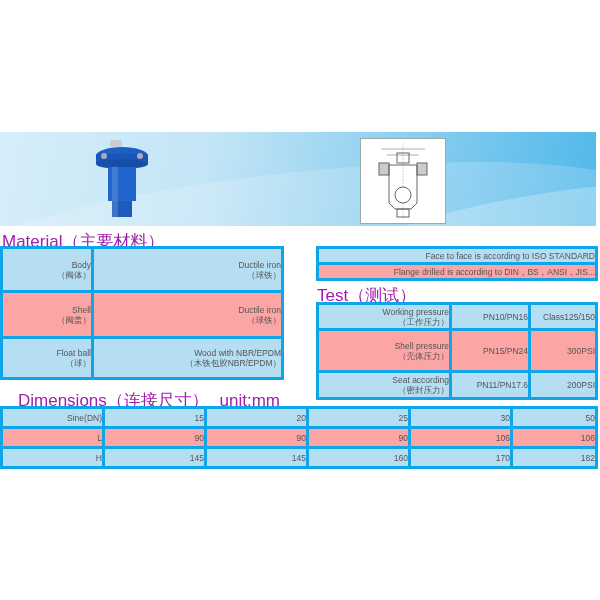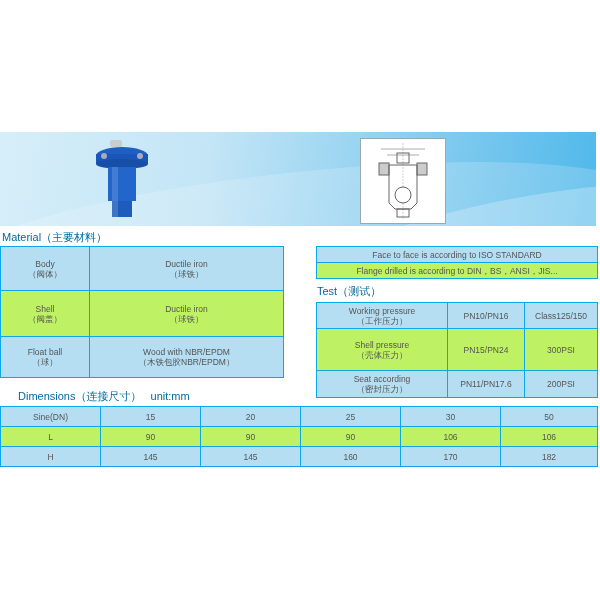--- a/index.html
+++ b/index.html
@@ -8,25 +8,25 @@
   .banner { position:absolute; left:0; top:132px; width:596px; height:94px;
     background: linear-gradient(100deg, #d6eef9 0%, #c3e5f6 35%, #8fd0f0 65%, #4fb8ea 100%);
     overflow:hidden; }
   .banner .wave1 { position:absolute; left:-50px; top:40px; width:700px; height:120px;
     border-radius:50%; background:rgba(255,255,255,0.18); transform:rotate(-6deg); }
   .banner .wave2 { position:absolute; left:300px; top:70px; width:400px; height:80px;
     border-radius:50%; background:rgba(255,255,255,0.25); transform:rotate(-12deg); }
   .valve { position:absolute; left:92px; top:8px; width:60px; height:80px; }
   .drawing { position:absolute; left:360px; top:138px; width:84px; height:84px;
     background:#fff; border:1px solid #9aa; }
-  .section-title { position:absolute; font-size:11px; color:#0369a1; }
+  .section-title { position:absolute; font-size:17px; color:#a21caf; }
   table { border-collapse:collapse; position:absolute; font-size:8.5px; color:#555; }
-  td { text-align:center; border:1px solid #0ea5e9; padding:0; line-height:10px; }
+  td { text-align:right; border:3px solid #0ea5e9; padding:0; line-height:10px; }
   .dark td { background:#b6def3; }
-  .light td { background:#bef264; }
+  .light td { background:#fca5a5; }
 </style>
 </head>
 <body>
 
 <div class="banner">
   <div class="wave1"></div>
   <div class="wave2"></div>
   <svg class="valve" viewBox="0 0 60 80">
     <rect x="18" y="0" width="12" height="7" rx="2" fill="#c9ccd0"></rect>
     <ellipse cx="30" cy="16" rx="26" ry="9" fill="#1f5fc4"></ellipse>

